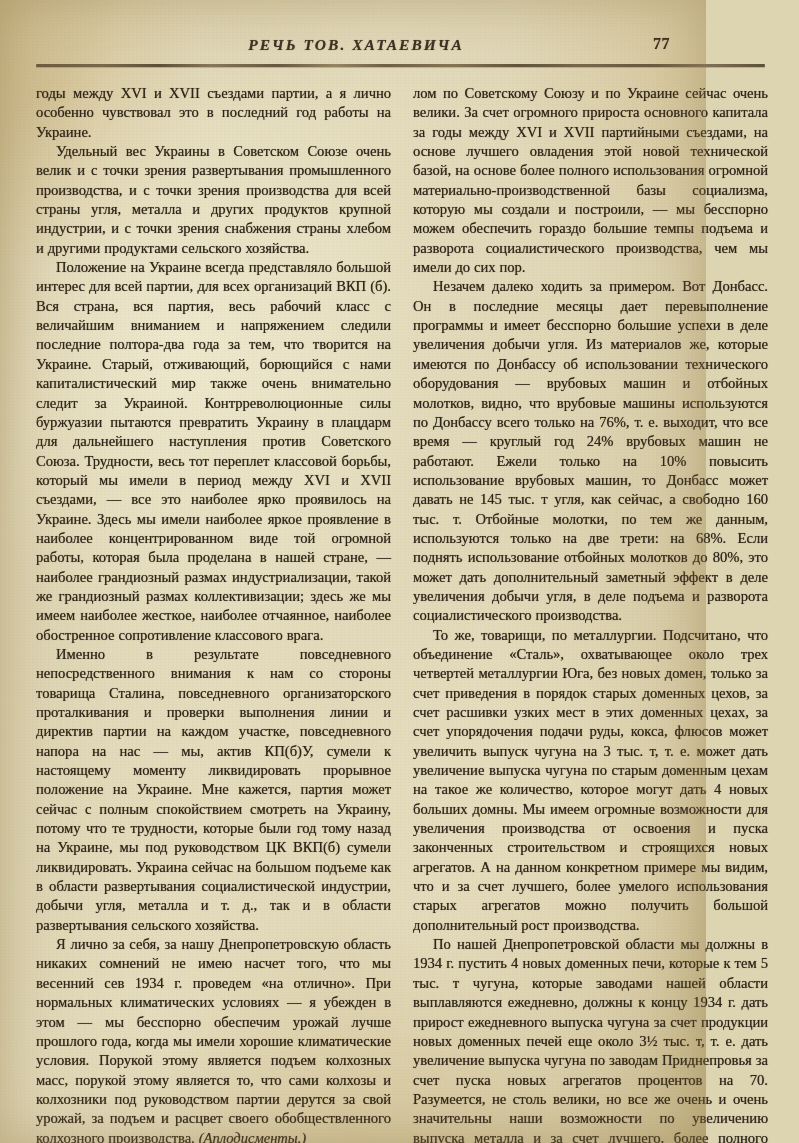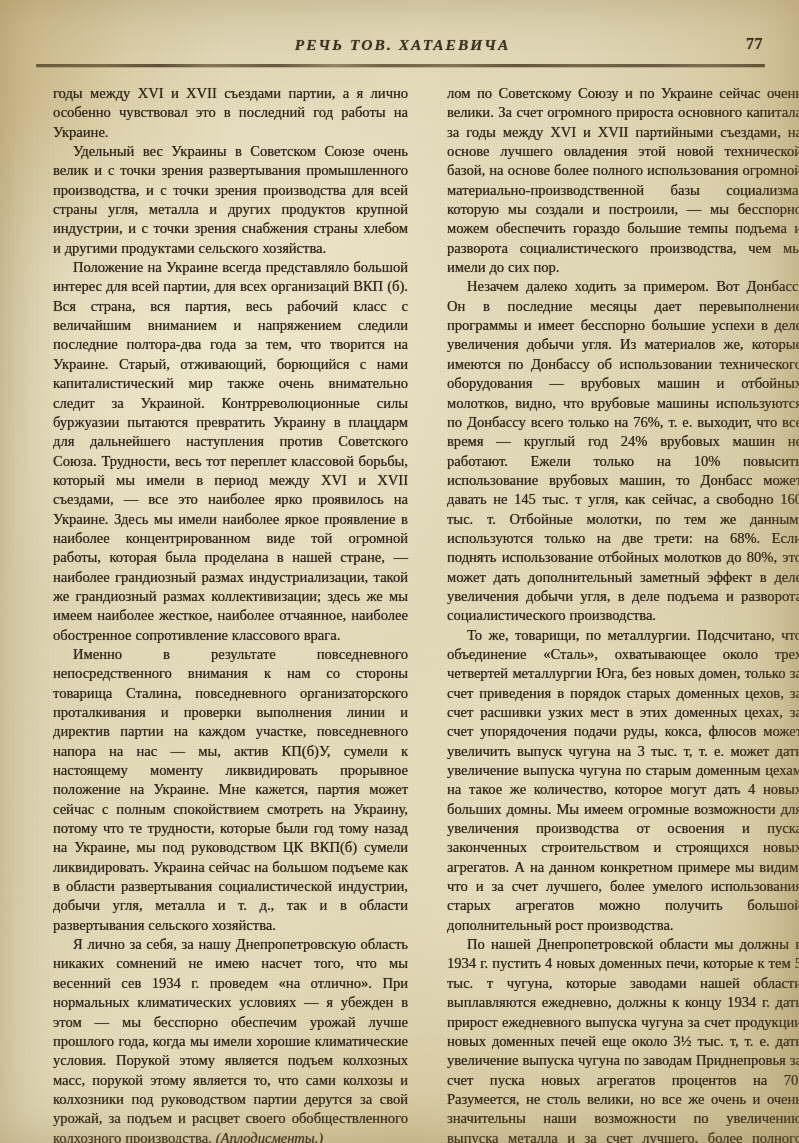--- a/index.html
+++ b/index.html
@@ -10,21 +10,21 @@
     width: 799px;
     height: 1143px;
     overflow: hidden;
     background: #ddd4b2;
     font-family: "Liberation Serif", serif;
   }
 
   
   .page {
     position: relative;
-    width: 799px;
+    width: 706px;
     height: 1143px;
     box-sizing: border-box;
     background:
       radial-gradient(ellipse 58% 44% at 26% 30%, rgba(255,252,232,0.42) 0%, rgba(255,252,232,0) 62%),
       radial-gradient(ellipse 50% 40% at 78% 72%, rgba(252,246,221,0.30) 0%, rgba(252,246,221,0) 66%),
       radial-gradient(ellipse 30% 22% at 8% 8%, rgba(205,176,118,0.34) 0%, rgba(205,176,118,0) 70%),
       radial-gradient(ellipse 34% 26% at 96% 6%, rgba(206,180,124,0.30) 0%, rgba(206,180,124,0) 70%),
       radial-gradient(ellipse 40% 28% at 50% 100%, rgba(201,173,114,0.30) 0%, rgba(201,173,114,0) 72%),
       linear-gradient(103deg, #cdbf95 0%, #dfd6b5 13%, #e4dcbd 40%, #e0d7b7 66%, #d6caa4 87%, #c8b98d 100%);
   }
@@ -109,21 +109,20 @@
     left: 36px;
     top: 84px;
     width: 731px;
     height: 1035px;
     display: flex;
     gap: 22px;
   }
   .col {
     width: 355px;
     flex: 0 0 355px;
-    margin-left: 17px;
   }
 
   .col p {
     margin: 0;
     text-align: justify;
     text-justify: inter-word;
     font-size: 14.55px;
     line-height: 19.35px;
     color: #2e261b;
     text-indent: 20px;

